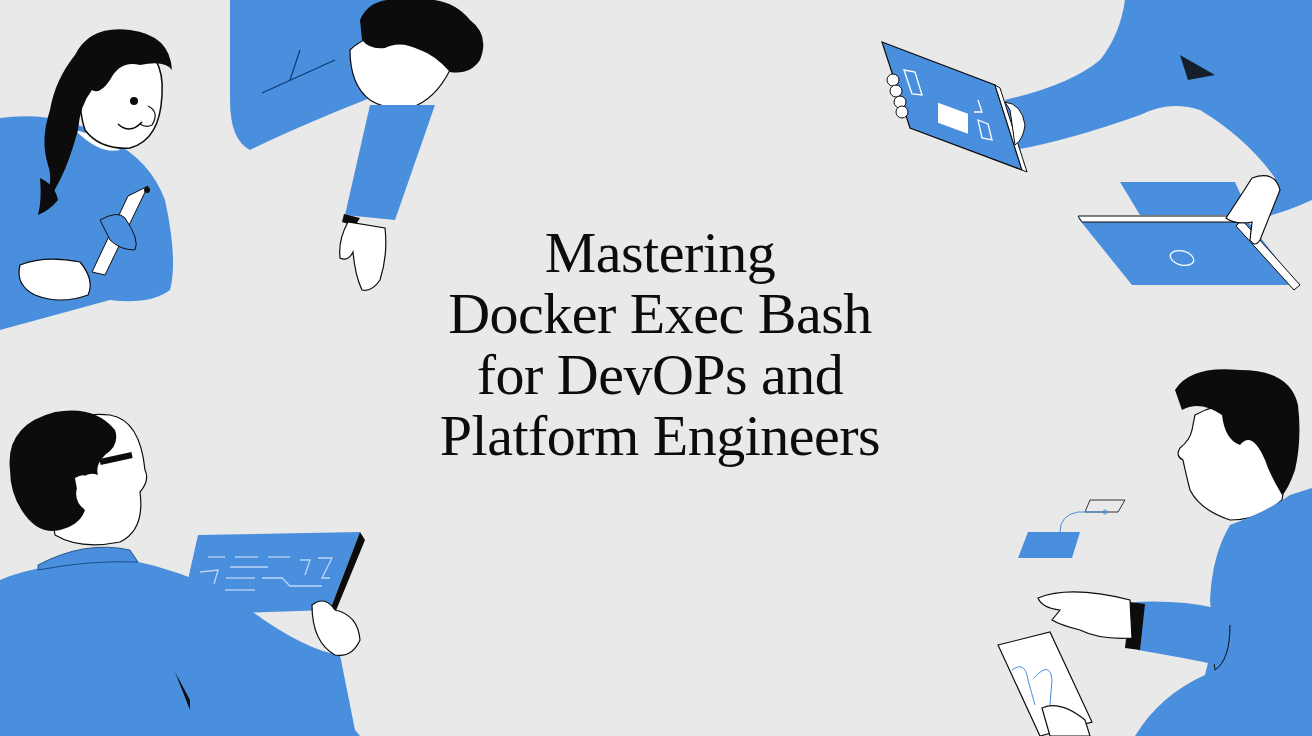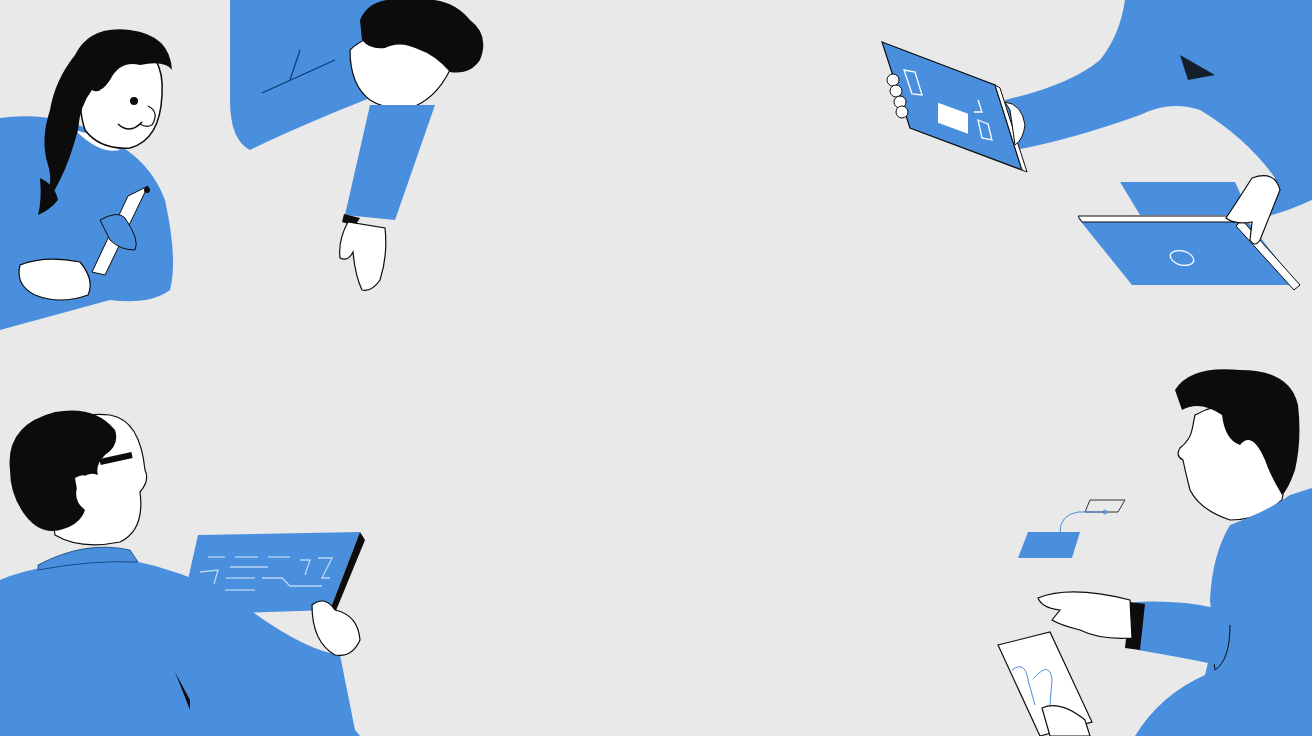--- a/index.html
+++ b/index.html
@@ -143,13 +143,19 @@
     <path d="M38 172 L90 172 L82 198 L28 198 Z" fill="#4a8fde"></path>
     <path d="M100 140 L135 140 L128 152 L95 152 Z" fill="none" stroke="#333" stroke-width="1"></path>
     <path d="M70 172 Q70 155 88 152 L115 152" stroke="#4a8fde" stroke-width="1" fill="none"></path>
     <circle cx="115" cy="152" r="2" fill="none" stroke="#4a8fde"></circle>
 
     <path d="M8 285 L60 272 L102 362 L50 376 Z" fill="#fff" stroke="#0c0c0c" stroke-width="1.2"></path>
     <path d="M22 310 Q35 300 38 320 L45 345 M44 318 Q60 300 62 320 L60 345" stroke="#4a8fde" stroke-width="1" fill="none"></path>
     <path d="M52 348 Q70 340 95 360 L100 376 L60 376 Z" fill="#fff" stroke="#0c0c0c" stroke-width="1.2"></path>
   </svg>
 
+  <h1 class="title">
+    <span>Mastering</span>
+    <span>Docker Exec Bash</span>
+    <span>for DevOPs and</span>
+    <span>Platform Engineers</span>
+  </h1>
 </div>
 
 </body></html>

